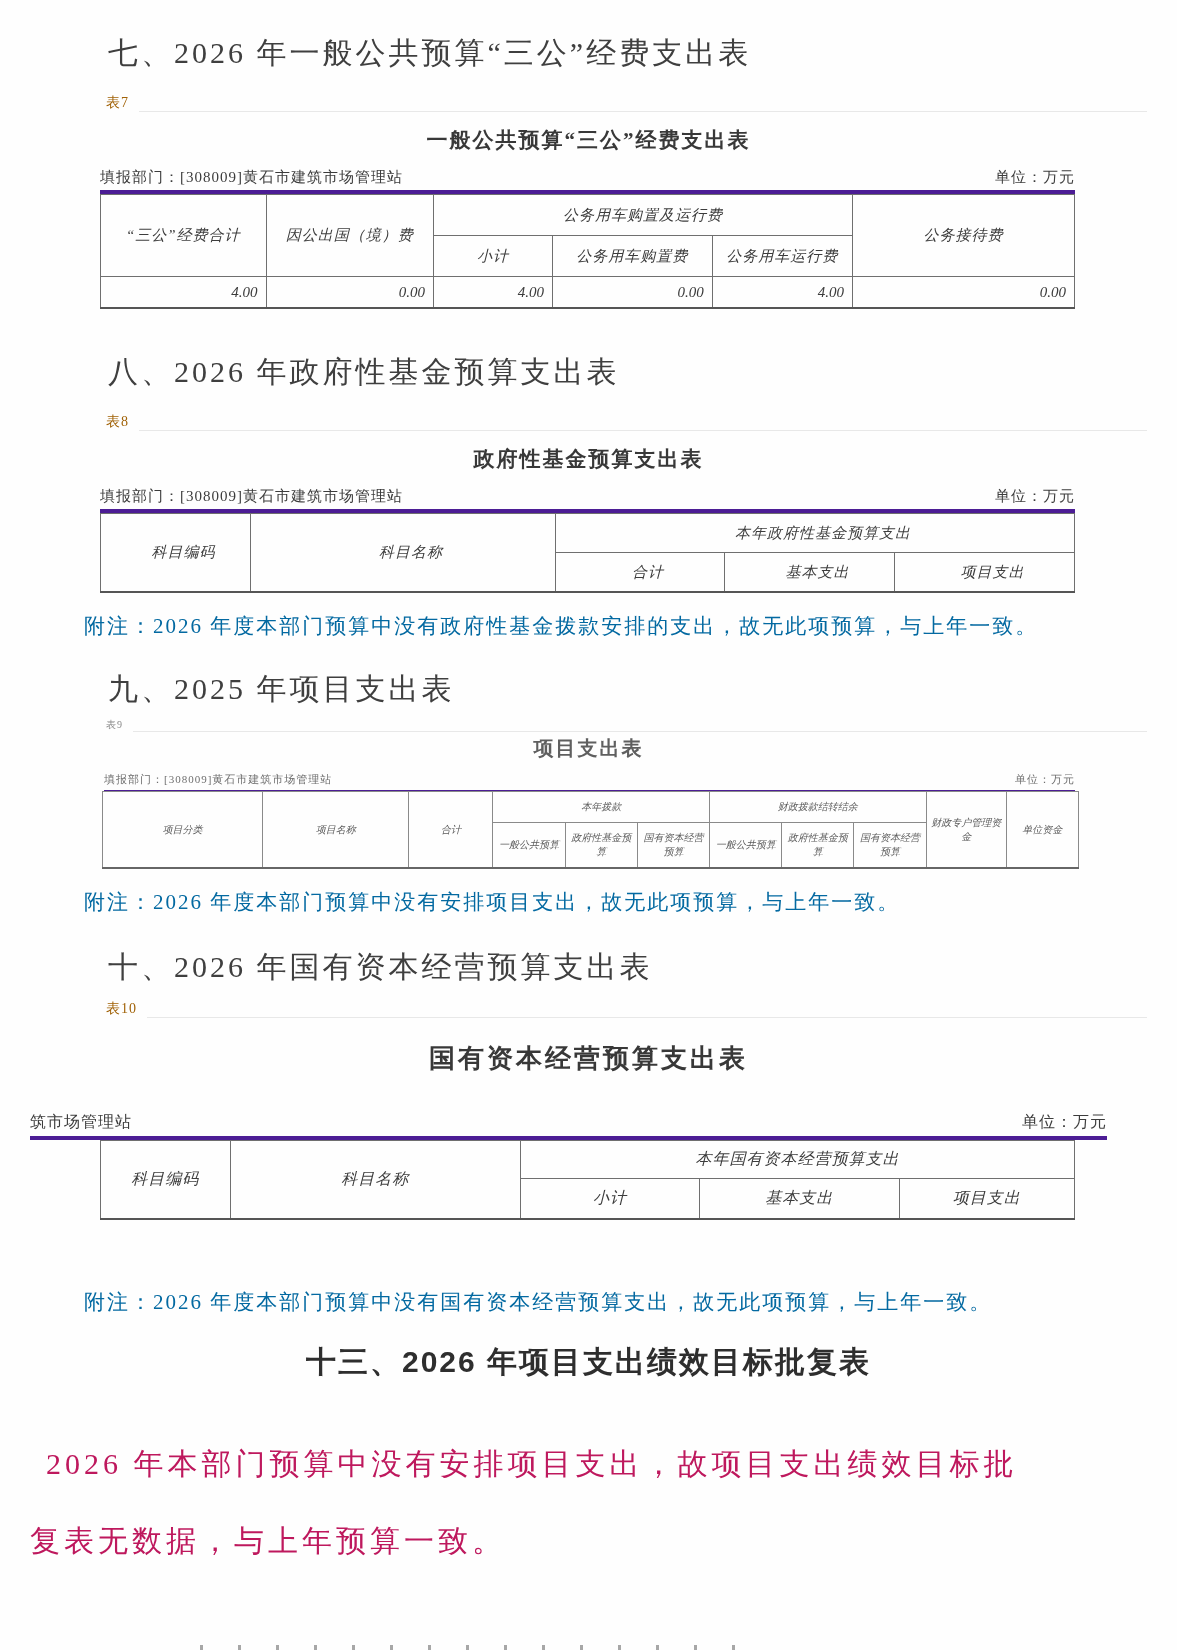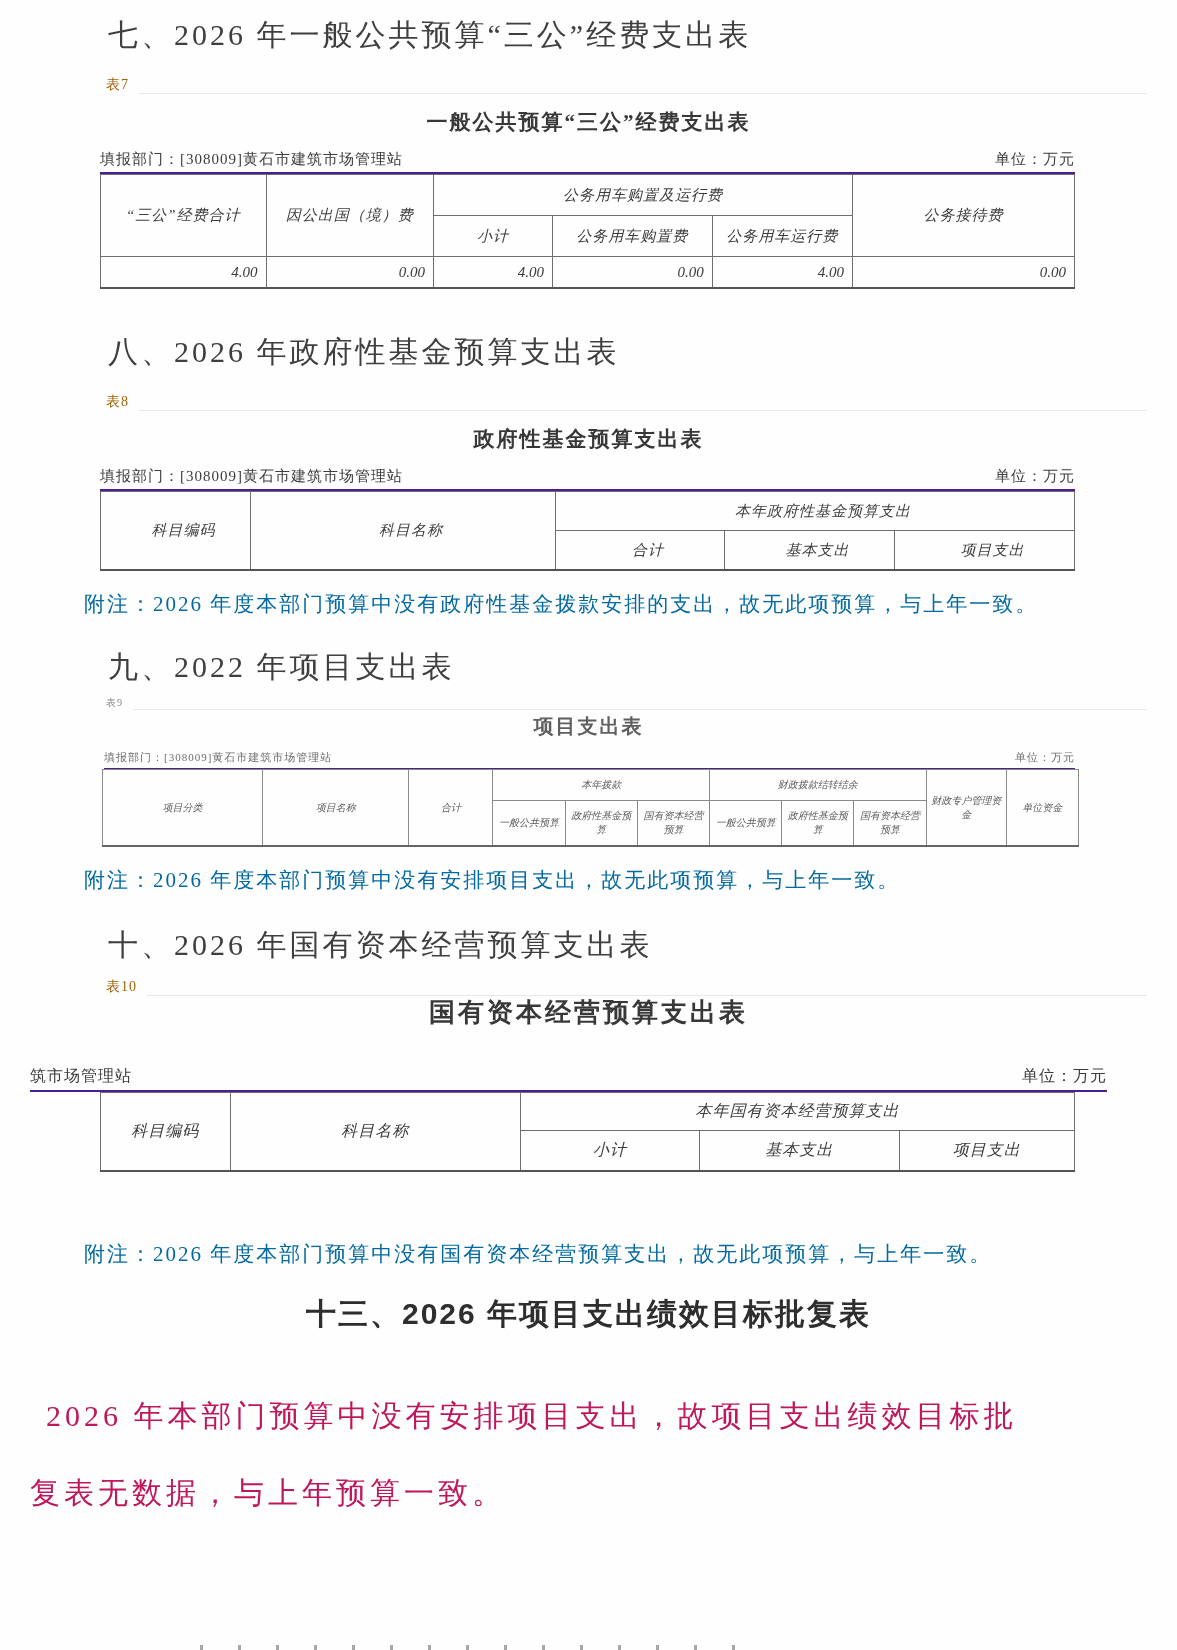--- a/index.html
+++ b/index.html
@@ -15,48 +15,48 @@
   }
   
   .sec-heading{
     margin:0 0 0 108px;
     font-size:30px;
     font-weight:500;
     color:#3f3f3f;
     letter-spacing:3px;
     line-height:42px;
   }
-  .h7{padding-top:14px;}
+  .h7{padding-top:32px;}
   .h8{margin-top:42px;}
   .h9{margin-top:24px;}
   .h10{margin-top:26px;}
   
   .label-row{
     display:flex;align-items:flex-end;
     margin:20px 30px 0 106px;
   }
   .label-row::after{content:"";flex:1;border-bottom:1px solid #e8e8e8;margin-left:10px;}
   .tbl-label{font-size:14px;color:#a16207;letter-spacing:1px;}
   .tbl-label.tiny{font-size:10px;color:#8a8a8a;}
   
   .tbl-title{
     text-align:center;
     font-weight:bold;
     color:#383838;
     letter-spacing:2px;
   }
   .title7,.title8{margin-top:14px;font-size:21px;line-height:28px;}
   .title9{margin-top:6px;font-size:20px;line-height:20px;color:#5f5f5f;}
-  .title10{font-size:26px;line-height:34px;letter-spacing:3px;}
+  .title10{margin-top:24px;font-size:26px;line-height:34px;letter-spacing:3px;}
   
   .meta-row{
     display:flex;justify-content:space-between;align-items:flex-end;
     margin:14px 102px 0 100px;
     font-size:15px;color:#3c3c3c;
-    border-bottom:2px solid #4c1d95;
+    border-bottom:4px solid #4c1d95;
     padding-bottom:3px;
     letter-spacing:1px;
   }
   .meta-row.small{font-size:11px;color:#6e6e6e;margin-left:104px;border-bottom-width:1px;}
   .meta-row.wide{margin-left:30px;margin-right:70px;font-size:16px;margin-top:36px;}
   
   table{
     border-collapse:collapse;
     margin-left:100px;
     width:975px;
@@ -195,21 +195,21 @@
     </tr>
     <tr>
       <th>合计</th>
       <th>基本支出</th>
       <th>项目支出</th>
     </tr>
   </tbody>
     </table>
   <div class="note">附注：2026 年度本部门预算中没有政府性基金拨款安排的支出，故无此项预算，与上年一致。</div>
 
-  <div class="sec-heading h9">九、2022 年项目支出表</div>
+  <div class="sec-heading h9">九、2025 年项目支出表</div>
   <div class="label-row" style="margin-top:8px;">
     <span class="tbl-label tiny">表9</span>
   </div>
   <div class="tbl-title title9">项目支出表</div>
   <div class="meta-row small">
     <span>填报部门：[308009]黄石市建筑市场管理站</span>
     <span>单位：万元</span>
   </div>
   <table class="t9">
     <colgroup>

